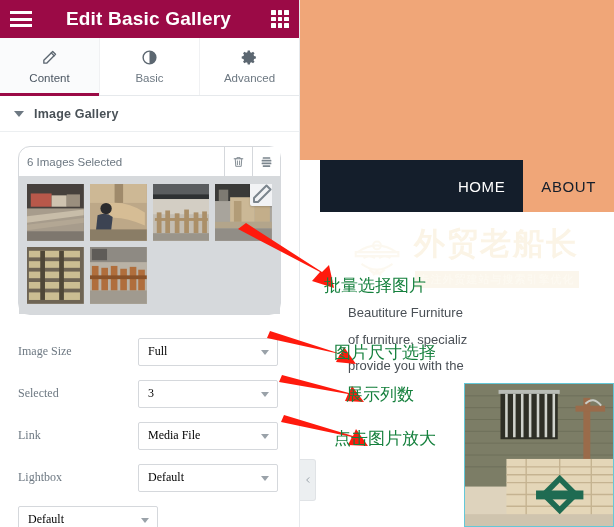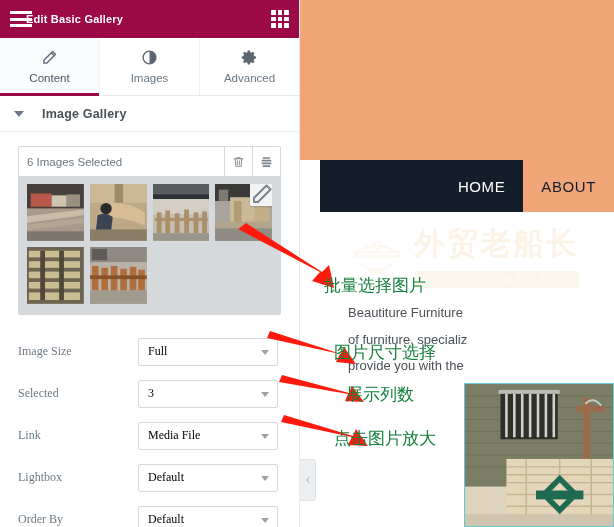--- a/index.html
+++ b/index.html
@@ -20,22 +20,22 @@
     overflow: hidden;
   }
   .panel-header {
     height: 38px; background: #9b0a46;
     display: flex; align-items: center; justify-content: space-between;
     padding: 0 10px;
   }
   .hamburger { width: 22px; height: 16px; display:flex; flex-direction:column; justify-content:space-between; cursor:pointer; }
   .hamburger i { display:block; height:3px; background:#fff; border-radius:0; }
   .panel-title {
-    color:#ffffff; font-size:11px; font-weight:700; letter-spacing:.2px;
-    flex:1; margin-left:-6px;
+    color:#ffffff; font-size:19px; font-weight:700; letter-spacing:.2px;
+    flex:1; text-align:center; margin-left:-6px;
   }
   .apps-grid { width:18px; height:18px; display:grid; grid-template-columns:repeat(3,1fr); grid-template-rows:repeat(3,1fr); gap:2px; cursor:pointer; }
   .apps-grid i { background:#fff; display:block; border-radius:.5px; }
 
   
   .tabs { display:flex; height:58px; background:#fff; border-bottom:1px solid #e6e9ec; }
   .tab {
     flex:1; display:flex; flex-direction:column; align-items:center; justify-content:center;
     gap:6px; cursor:pointer; position:relative; border-right:1px solid #f0f1f3;
   }
@@ -43,29 +43,29 @@
   .tab .tlabel { font-size:11.5px; color:#6d7882; }
   .tab.active { background:#fafbfc; }
   .tab.active .tlabel { color:#4a5561; }
   .tab.active::after {
     content:""; position:absolute; left:0; right:0; bottom:-1px; height:3px; background:#9b0a46;
   }
   .tab svg { display:block; }
 
   
   .section-head {
-    display:flex; align-items:center; gap:18px;
+    display:flex; align-items:center; gap:10px;
     height:36px; padding:0 14px; border-bottom:1px solid #eceff1; background:#fff;
   }
   .caret-down { width:0;height:0;border-left:5px solid transparent;border-right:5px solid transparent;border-top:6px solid #6d7882; cursor:pointer;}
   .section-title { font-size:12.5px; font-weight:700; color:#495157; letter-spacing:.2px; }
 
   
   .gal-wrap { padding:14px 18px 0 18px; }
-  .gal-box { border:1px solid #d5d8dc; border-radius:2px; background:#fff; }
+  .gal-box { border:1px solid #d5d8dc; border-radius:12px; background:#fff; }
   .gal-bar { display:flex; align-items:stretch; height:29px; }
   .gal-count { flex:1; display:flex; align-items:center; padding-left:8px; font-size:11.5px; color:#6d7882; }
   .gal-btn { width:28px; border-left:1px solid #d5d8dc; display:flex; align-items:center; justify-content:center; cursor:pointer; background:#fff;}
   .gal-thumbs {
     background:#d6d9dc; padding:8px 8px 10px 8px;
     display:grid; grid-template-columns:repeat(4,1fr); gap:6px;
   }
   .thumb { position:relative; width:100%; aspect-ratio:1/1; overflow:hidden; background:#b9b1a4; }
   .thumb svg { display:block; width:100%; height:100%; }
   .edit-badge {
@@ -169,21 +169,21 @@
         </span>
         <span class="tlabel">Content</span>
       </div>
       <div class="tab">
         <span>
           <svg width="17" height="17" viewBox="0 0 24 24">
             <circle cx="12" cy="12" r="9" fill="none" stroke="#5c6771" stroke-width="2"></circle>
             <path d="M12 3a9 9 0 0 1 0 18z" fill="#5c6771"></path>
           </svg>
         </span>
-        <span class="tlabel">Images</span>
+        <span class="tlabel">Basic</span>
       </div>
       <div class="tab">
         <span>
           <svg width="17" height="17" viewBox="0 0 24 24" fill="#5c6771">
             <path d="M12 8.6a3.4 3.4 0 1 0 0 6.8 3.4 3.4 0 0 0 0-6.8zm9 4.9v-3l-2.5-.5a6.9 6.9 0 0 0-.8-1.9l1.4-2.1-2.1-2.1-2.1 1.4a6.9 6.9 0 0 0-1.9-.8L12.5 2h-3L9 4.5a6.9 6.9 0 0 0-1.9.8L5 3.9 2.9 6l1.4 2.1a6.9 6.9 0 0 0-.8 1.9L1 10.5v3l2.5.5c.2.7.5 1.3.8 1.9L2.9 18l2.1 2.1 2.1-1.4c.6.4 1.2.6 1.9.8l.5 2.5h3l.5-2.5c.7-.2 1.3-.5 1.9-.8l2.1 1.4 2.1-2.1-1.4-2.1c.4-.6.6-1.2.8-1.9z"></path>
           </svg>
         </span>
         <span class="tlabel">Advanced</span>
       </div>
     </div>
@@ -341,21 +341,20 @@
         </div>
       </div>
       <div class="row">
         <div class="row-label">Lightbox</div>
         <div class="select">
           <span>Default</span>
           <span class="arr"></span>
         </div>
       </div>
       <div class="row">
-        <div class="row-label">Order By</div>
         <div class="select">
           <span>Default</span>
           <span class="arr"></span>
         </div>
       </div>
     </div>
   </div>
 
   <div class="preview">
     <div class="hero"></div>

